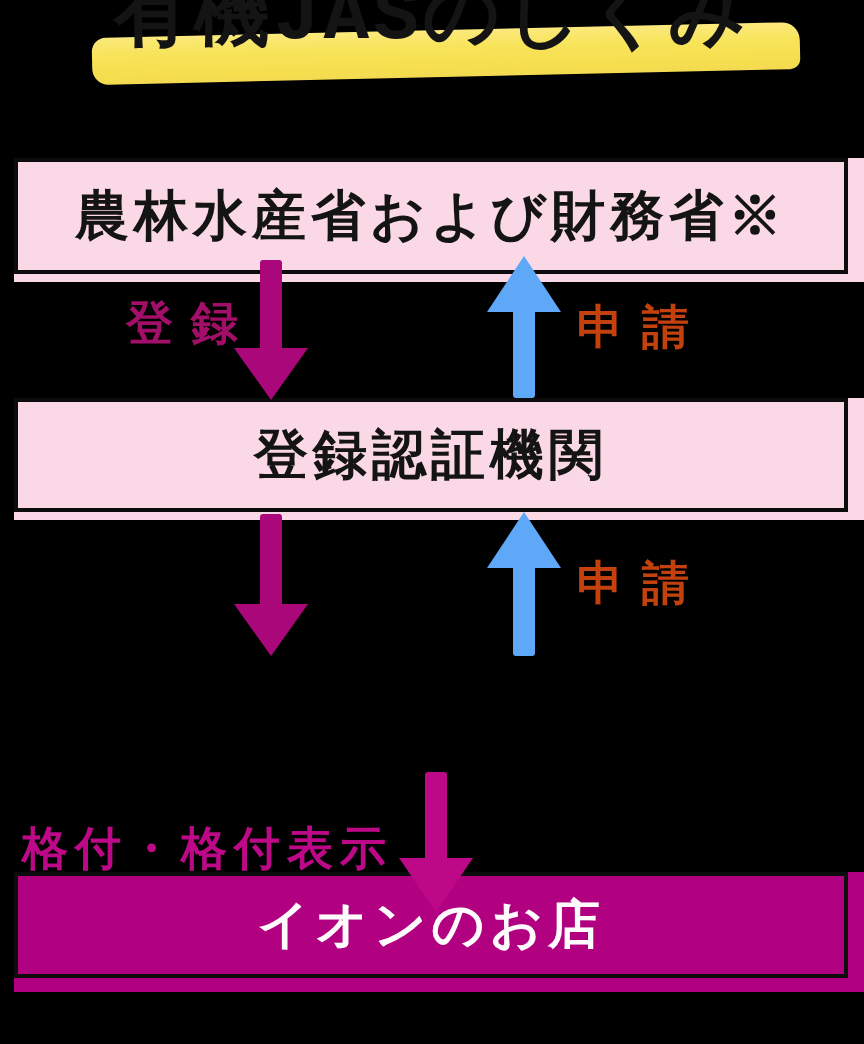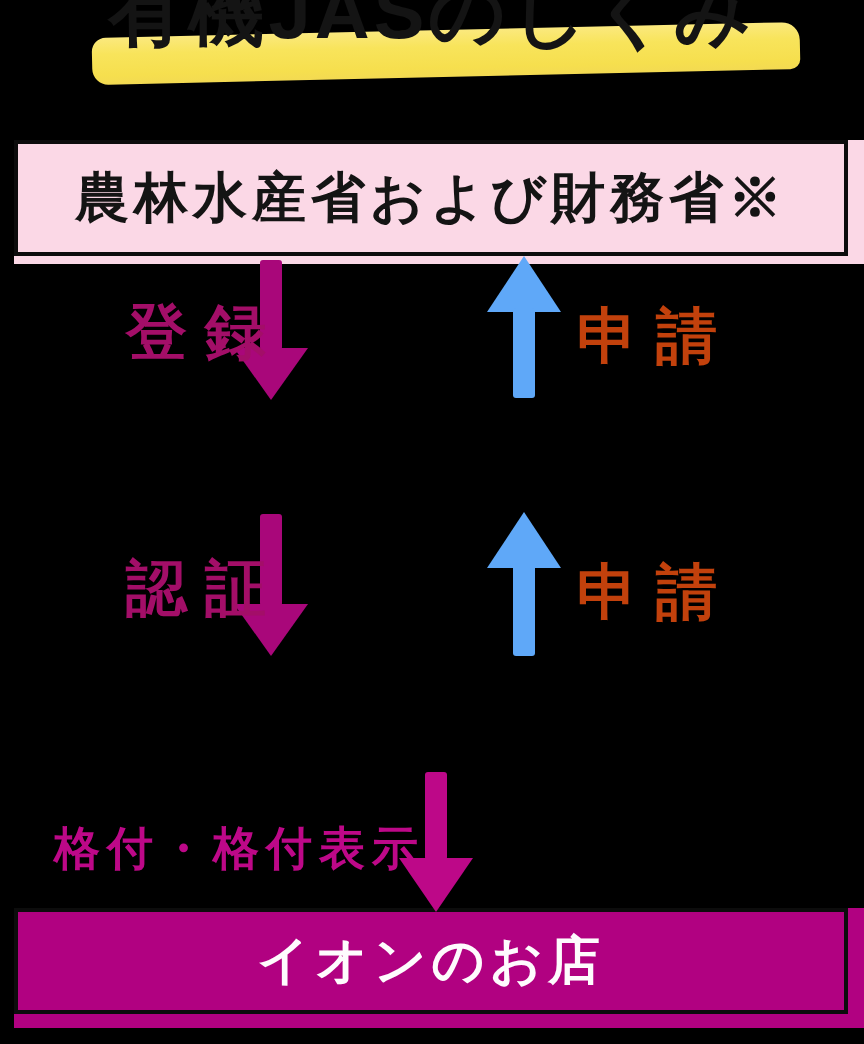--- a/index.html
+++ b/index.html
@@ -1,18 +1,18 @@
 <!DOCTYPE html>
 <html><head>
 <meta charset="utf-8">
 <style>
   html,body{margin:0;padding:0;background:#000;}
   .page{
     position:relative;width:864px;height:1044px;background:#000;
-    overflow:hidden;font-family:Liberation Sans, sans-serif;
+    overflow:hidden;font-family:Liberation Mono, monospace;
   }
   
   .title-highlight{
     position:absolute;left:92px;top:30px;width:708px;height:47px;
     background:linear-gradient(180deg,#fbe97e 0%,#f8e45b 35%,#f6df4e 80%,#f3da52 100%);
     border-radius:14px 18px 10px 16px;transform:rotate(-1.3deg);z-index:0;
   }
   .title-text{
     position:absolute;top:-38px;left:0;width:864px;text-align:center;
     font-size:76px;font-weight:700;color:#141414;letter-spacing:4px;
@@ -31,24 +31,24 @@
     border:4px solid #0c0c0c;pointer-events:none;
   }
   .box.solid .frame{bottom:14px;}
   .box .box-label{
     position:absolute;top:0;left:0;right:16px;bottom:8px;
     display:flex;align-items:center;justify-content:center;
     font-size:54px;font-weight:700;color:#141414;letter-spacing:5px;
     white-space:nowrap;
   }
   .box.solid .box-label{color:#fefbfd;font-size:52px;bottom:14px;}
-  .box1{top:140px;height:124px;text-align:center;}
+  .box1{top:158px;height:124px;text-align:center;}
   .box2{top:398px;height:122px;}
   .box3{top:658px;height:120px;}
-  .box4{top:908px;height:120px;}
+  .box4{top:872px;height:120px;}
   
   .shaft{position:absolute;width:22px;z-index:2;border-radius:3px;}
   .head{position:absolute;width:0;height:0;z-index:2;}
   .magenta{background:#a9077a;}
   .magenta-bright{background:#bd0888;}
   .blue{background:#5fa8f8;}
   .head.down-m{border-left:37px solid transparent;border-right:37px solid transparent;border-top:52px solid #a9077a;background:none;}
   .head.down-mb{border-left:37px solid transparent;border-right:37px solid transparent;border-top:54px solid #bd0888;background:none;}
   .head.up-b{border-left:37px solid transparent;border-right:37px solid transparent;border-bottom:56px solid #5fa8f8;background:none;}
   
@@ -60,25 +60,25 @@
   .a3-shaft{left:260px;top:514px;height:92px;}
   .a3-head {left:234px;top:604px;}
   .a4-head {left:487px;top:512px;}
   .a4-shaft{left:513px;top:564px;height:92px;}
   
   .a5-shaft{left:425px;top:772px;height:88px;}
   .a5-head {left:399px;top:858px;}
   
   .flow-label{
     position:absolute;z-index:2;font-weight:700;white-space:nowrap;
-    font-size:61px;letter-spacing:18px;
+    font-size:47px;letter-spacing:18px;
   }
   .lbl-m{color:#a30e68;}
   .lbl-b{color:#c2410c;}
-  .lbl-mb{color:#bd0888;letter-spacing:7px;font-size:46px;margin-left:32px;}
+  .lbl-mb{color:#bd0888;letter-spacing:7px;font-size:46px;}
   .lbl-touroku {left:126px;top:292px;}
   .lbl-shinsei1{left:577px;top:296px;}
   .lbl-ninsho  {left:126px;top:548px;}
   .lbl-shinsei2{left:577px;top:552px;}
   .lbl-kakuzuke{left:22px;top:818px;}
 </style>
 </head>
 <body>
 
 <div class="page">
@@ -92,24 +92,28 @@
     <div class="box-label">農林水産省および財務省※</div>
   </div>
 
   <div class="shaft magenta a1-shaft"></div>
   <div class="head down-m a1-head"></div>
   <div class="flow-label lbl-m lbl-touroku">登録</div>
   <div class="head up-b a2-head"></div>
   <div class="shaft blue a2-shaft"></div>
   <div class="flow-label lbl-b lbl-shinsei1">申請</div>
 
+  <div class="box box2">
+    <div class="fill"></div>
+    <div class="frame"></div>
+    <div class="box-label">登録認証機関</div>
+  </div>
 
   <div class="shaft magenta a3-shaft"></div>
   <div class="head down-m a3-head"></div>
-  <div class="flow-label lbl-m lbl-ninsho">認証</div>
   <div class="head up-b a4-head"></div>
   <div class="shaft blue a4-shaft"></div>
   <div class="flow-label lbl-b lbl-shinsei2">申請</div>
 
 
   <div class="flow-label lbl-mb lbl-kakuzuke">格付・格付表示</div>
   <div class="shaft magenta-bright a5-shaft"></div>
   <div class="head down-mb a5-head"></div>
 
   <div class="box box4 solid">

